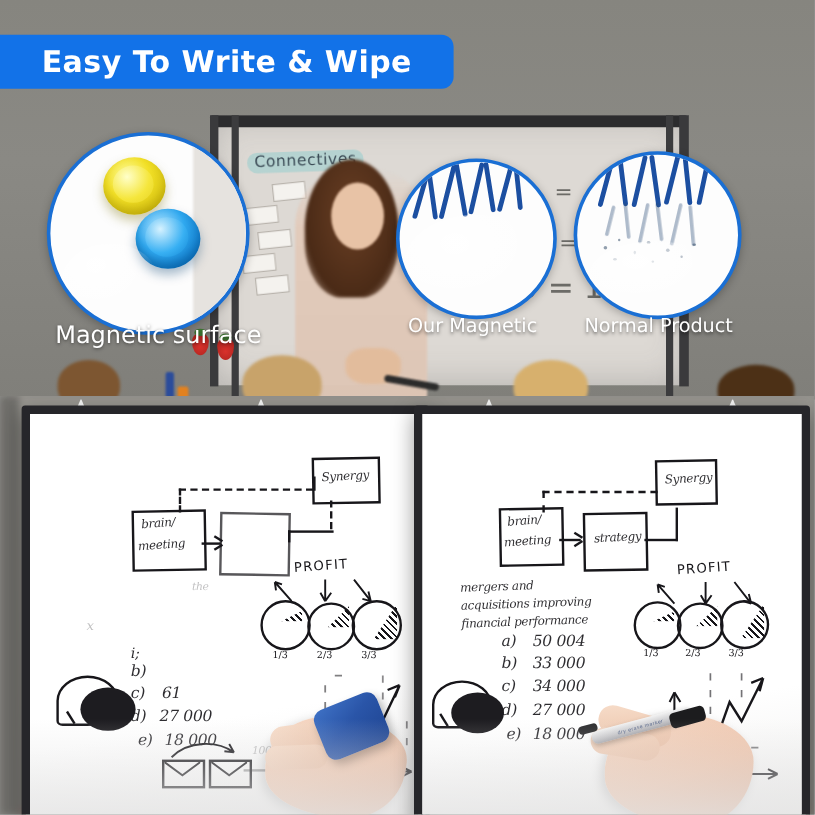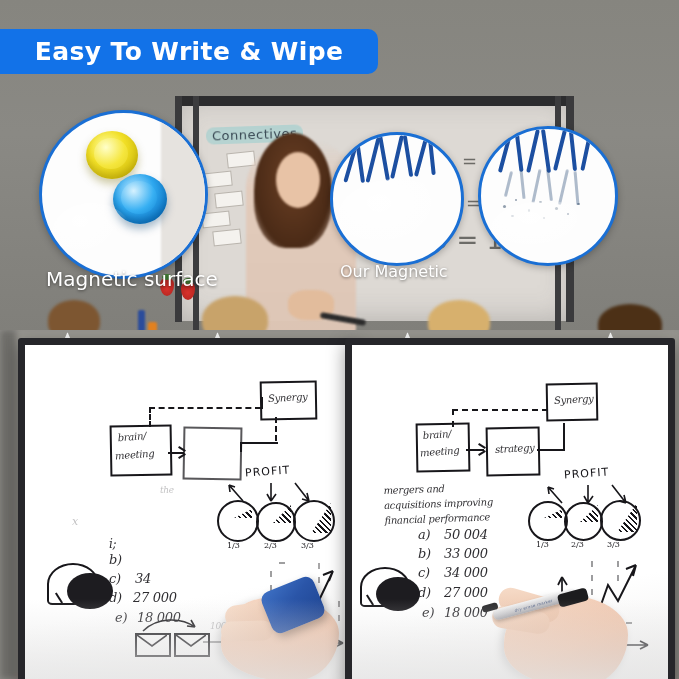--- a/index.html
+++ b/index.html
@@ -230,20 +230,21 @@
       <div class="dust" style="left:34px;top:70px;width:2px;height:2px;"></div>
       <div class="dust" style="left:30px;top:86px;width:3px;height:2px;"></div>
       <div class="dust" style="left:47px;top:80px;width:2px;height:3px;"></div>
       <div class="dust" style="left:58px;top:72px;width:3px;height:2px;"></div>
       <div class="dust" style="left:62px;top:88px;width:2px;height:2px;"></div>
       <div class="dust" style="left:74px;top:78px;width:3px;height:3px;"></div>
       <div class="dust" style="left:86px;top:84px;width:2px;height:2px;"></div>
       <div class="dust" style="left:96px;top:74px;width:3px;height:2px;"></div>
       <div class="shine" style="left:10px;top:72px;width:110px;height:56px;"></div>
     </div>
+    <div class="circ-lbl lbl3">Normal Product</div>
   </div>
 
   <div class="bot-sec">
     <div class="bot-bg"></div>
 
     <div class="clip" style="left:62px;"></div>
     <div class="clip" style="left:212px;"></div>
     <div class="clip" style="left:402px;"></div>
     <div class="clip" style="left:605px;"></div>
 
@@ -288,21 +289,21 @@
       </div>
       <div class="ink" style="left:239px;top:196px;font-size:8px;">2/3</div>
       <div class="pie" style="left:268px;top:155px;width:38px;height:38px;">
         <div class="pie-fill" style="left:14px;top:1px;width:22px;height:30px;clip-path:polygon(10% 100%,100% 0,100% 100%,30% 100%);"></div>
       </div>
       <div class="ink" style="left:276px;top:196px;font-size:8px;">3/3</div>
 
       <div class="scribble" style="left:84px;top:192px;font-size:12px;">i;</div>
       <div class="scribble" style="left:84px;top:207px;font-size:13px;">b)</div>
       <div class="scribble" style="left:84px;top:226px;font-size:13px;">c)</div>
-      <div class="scribble" style="left:110px;top:226px;font-size:13px;">34</div>
+      <div class="scribble" style="left:110px;top:226px;font-size:13px;">61</div>
       <div class="scribble" style="left:84px;top:245px;font-size:13px;">d)</div>
       <div class="scribble" style="left:108px;top:245px;font-size:13px;">27 000</div>
       <div class="scribble" style="left:90px;top:265px;font-size:13px;">e)</div>
       <div class="scribble" style="left:112px;top:265px;font-size:13px;">18 000</div>
 
       <div class="bubble-o" style="left:22px;top:218px;width:48px;height:38px;"></div>
       <div class="bubble" style="left:42px;top:228px;width:46px;height:36px;"></div>
       <div class="ln" style="left:28px;top:252px;width:12px;height:2px;transform:rotate(58deg);"></div>
 
       <div class="env" style="left:110px;top:288px;width:32px;height:20px;">

